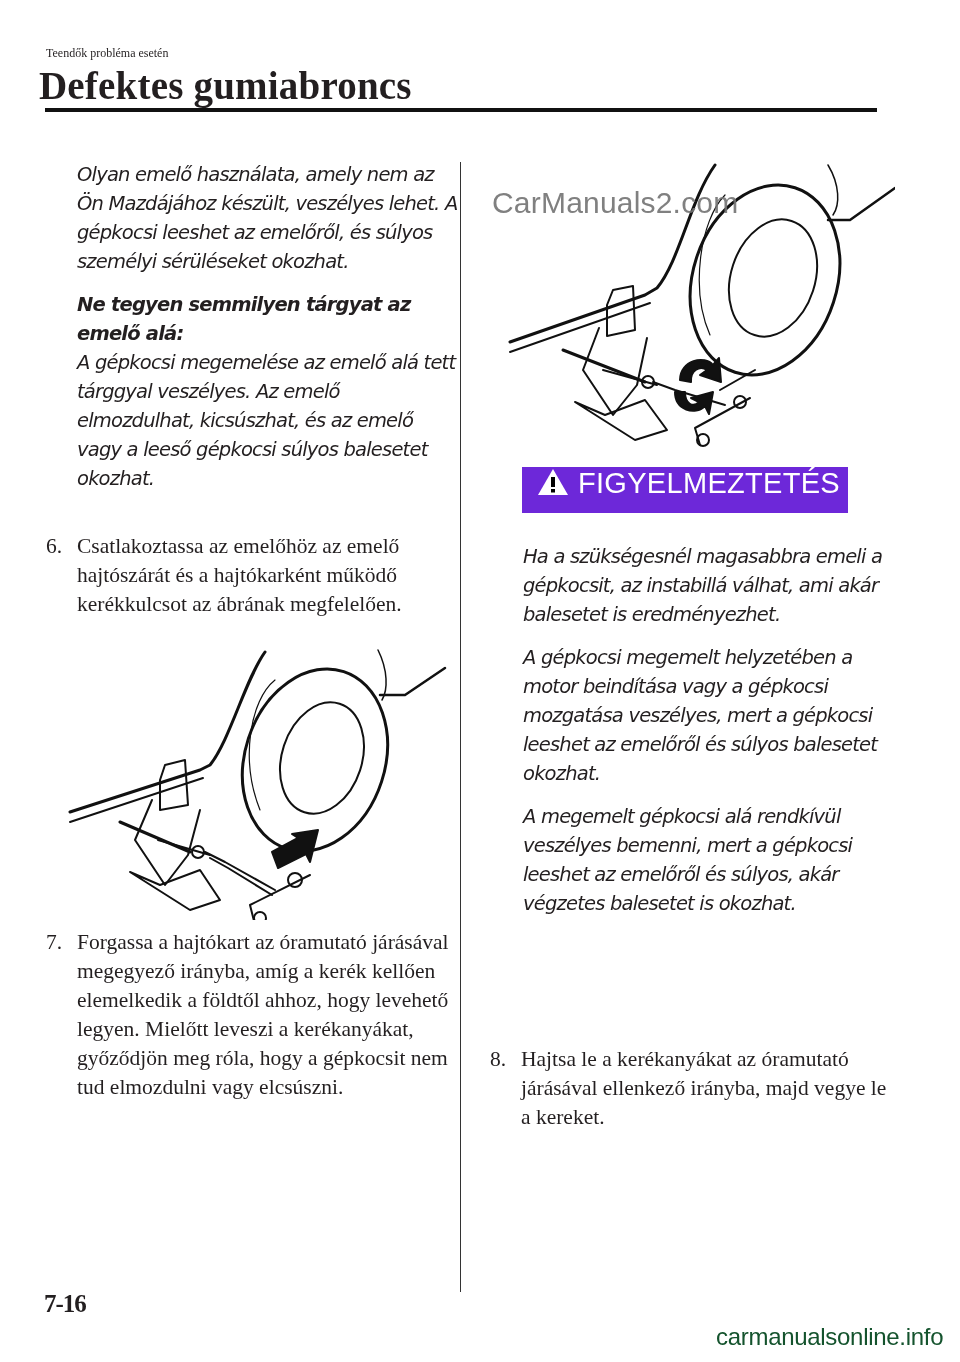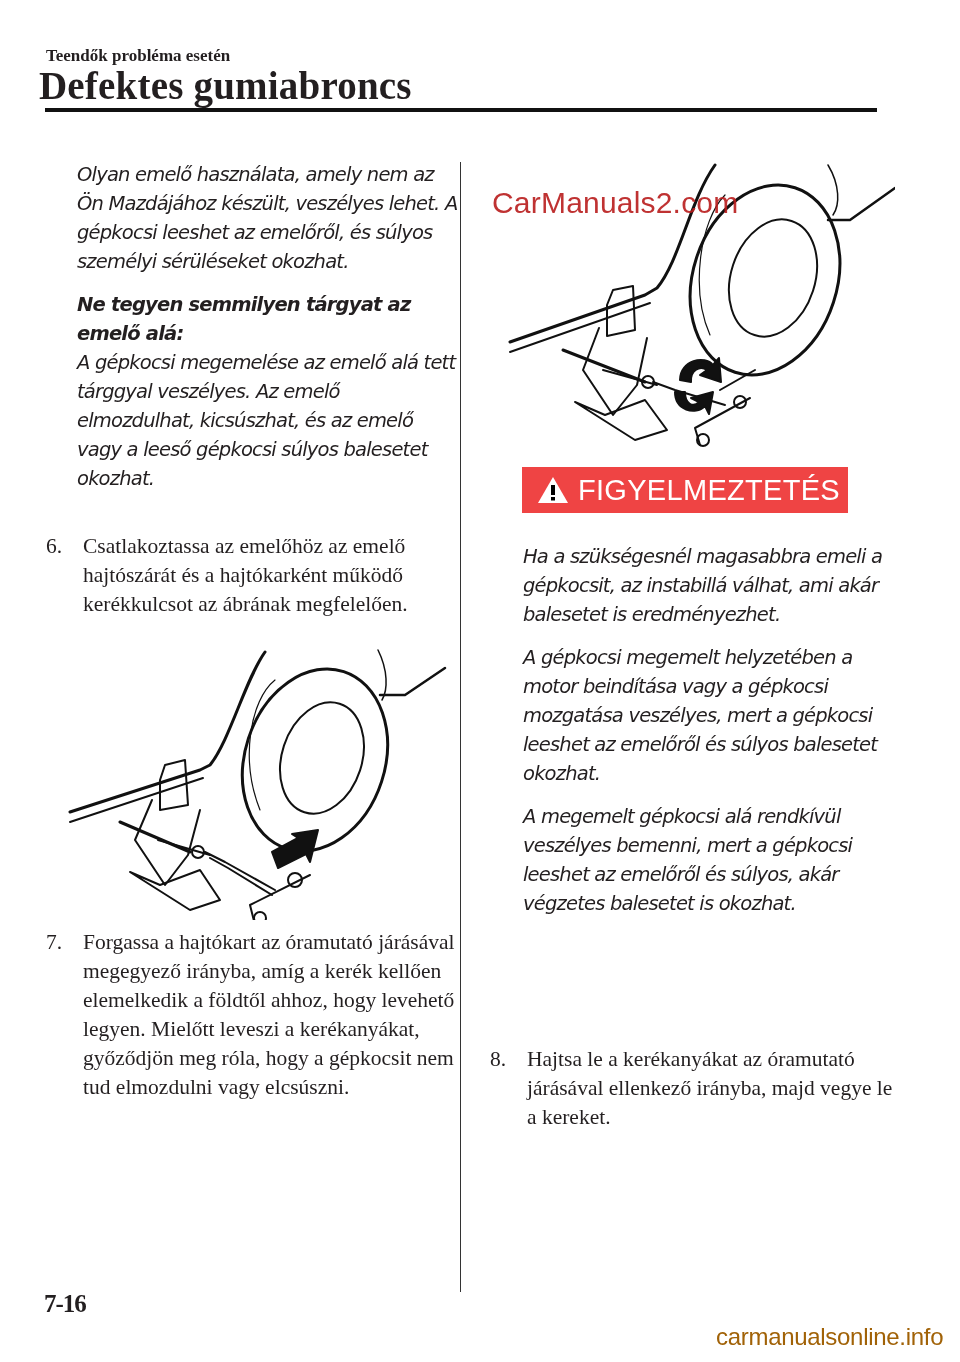--- a/index.html
+++ b/index.html
@@ -1,51 +1,51 @@
 <!DOCTYPE html>
 <html><head>
 <meta charset="utf-8">
 <style>
   html, body { margin: 0; padding: 0; background: #ffffff; }
   body { width: 960px; height: 1362px; position: relative; overflow: hidden; color: #231f20; }
   .abs { position: absolute; }
   .serif { font-family: "Liberation Serif", "DejaVu Serif", serif; }
 
-  #section-label { left: 46px; top: 46px; font-size: 17px; font-weight: bold; text-align: right; }
+  #section-label { left: 46px; top: 46px; font-size: 12px; font-weight: normal; text-align: right; }
   #page-title { left: 39px; top: 63px; font-size: 39px; font-weight: bold; letter-spacing: 0.2px; }
   #title-rule { left: 45px; top: 108px; width: 832px; height: 4px; background: #111; }
   #col-divider { left: 460px; top: 162px; width: 1px; height: 1130px; background: #333; }
 
   .warn-block { font-family: "DejaVu Sans", "Liberation Sans", sans-serif; font-style: italic; font-size: 19.5px; line-height: 29px; letter-spacing: -0.8px; }
   .warn-block .head { font-weight: bold; display: block; }
   .warn-block .body { display: block; font-style: italic; }
   .warn-block .gap { display:block; height: 14px; }
 
   .step { font-family: "Liberation Serif", "DejaVu Serif", serif; font-size: 21.5px; line-height: 29px; }
   .step .num { position: absolute; left: 0; top: 0; }
-  .step .txt { position: absolute; left: 31px; top: 0; width: 380px; margin-left: 6px; }
+  .step .txt { position: absolute; left: 31px; top: 0; width: 380px; }
 
   #left-warn { left: 77px; top: 160px; width: 384px; }
   #step6 { left: 46px; top: 532px; width: 420px; height: 90px; }
   #step7 { left: 46px; top: 928px; width: 420px; height: 210px; }
 
   #fig1 { left: 60px; top: 640px; width: 400px; height: 280px; }
   #fig2 { left: 495px; top: 160px; width: 400px; height: 290px; }
 
-  #watermark-top { left: 492px; top: 186px; font-family: "Liberation Sans", sans-serif; font-size: 30px; color: #b91c1c; opacity: 0.9; letter-spacing: 0.2px; }
+  #watermark-top { left: 492px; top: 186px; font-family: "Liberation Sans", sans-serif; font-size: 30px; color: #737373; opacity: 0.9; letter-spacing: 0.2px; }
 
-  #warning-banner { left: 522px; top: 467px; width: 326px; height: 46px; background: #ef4444; color: #fff; display: flex; align-items: center; }
+  #warning-banner { left: 522px; top: 467px; width: 326px; height: 46px; background: #6d28d9; color: #fff; display: flex; align-items: flex-start; }
   #warning-banner .tri { margin-left: 14px; width: 34px; height: 30px; position: relative; }
   #warning-banner .label { margin-left: 8px; font-family: "Liberation Sans", sans-serif; font-size: 29px; letter-spacing: 0.3px; }
 
   #right-warn { left: 523px; top: 542px; width: 380px; }
   #step8 { left: 490px; top: 1045px; width: 420px; height: 90px; }
 
   #page-number { left: 44px; top: 1290px; font-family: "Liberation Serif", serif; font-size: 25px; font-weight: bold; letter-spacing: -1px; }
-  #watermark-bottom { left: 716px; top: 1323px; font-family: "Liberation Sans", sans-serif; font-size: 24px; color: #a16207; letter-spacing: -0.3px; }
+  #watermark-bottom { left: 716px; top: 1323px; font-family: "Liberation Sans", sans-serif; font-size: 24px; color: #14532d; letter-spacing: -0.3px; }
 </style>
 </head>
 <body>
 
 <div id="section-label" class="abs serif">Teendők probléma esetén</div>
 <div id="page-title" class="abs serif">Defektes gumiabroncs</div>
 <div id="title-rule" class="abs"></div>
 <div id="col-divider" class="abs"></div>
 
 <div id="left-warn" class="abs warn-block">

